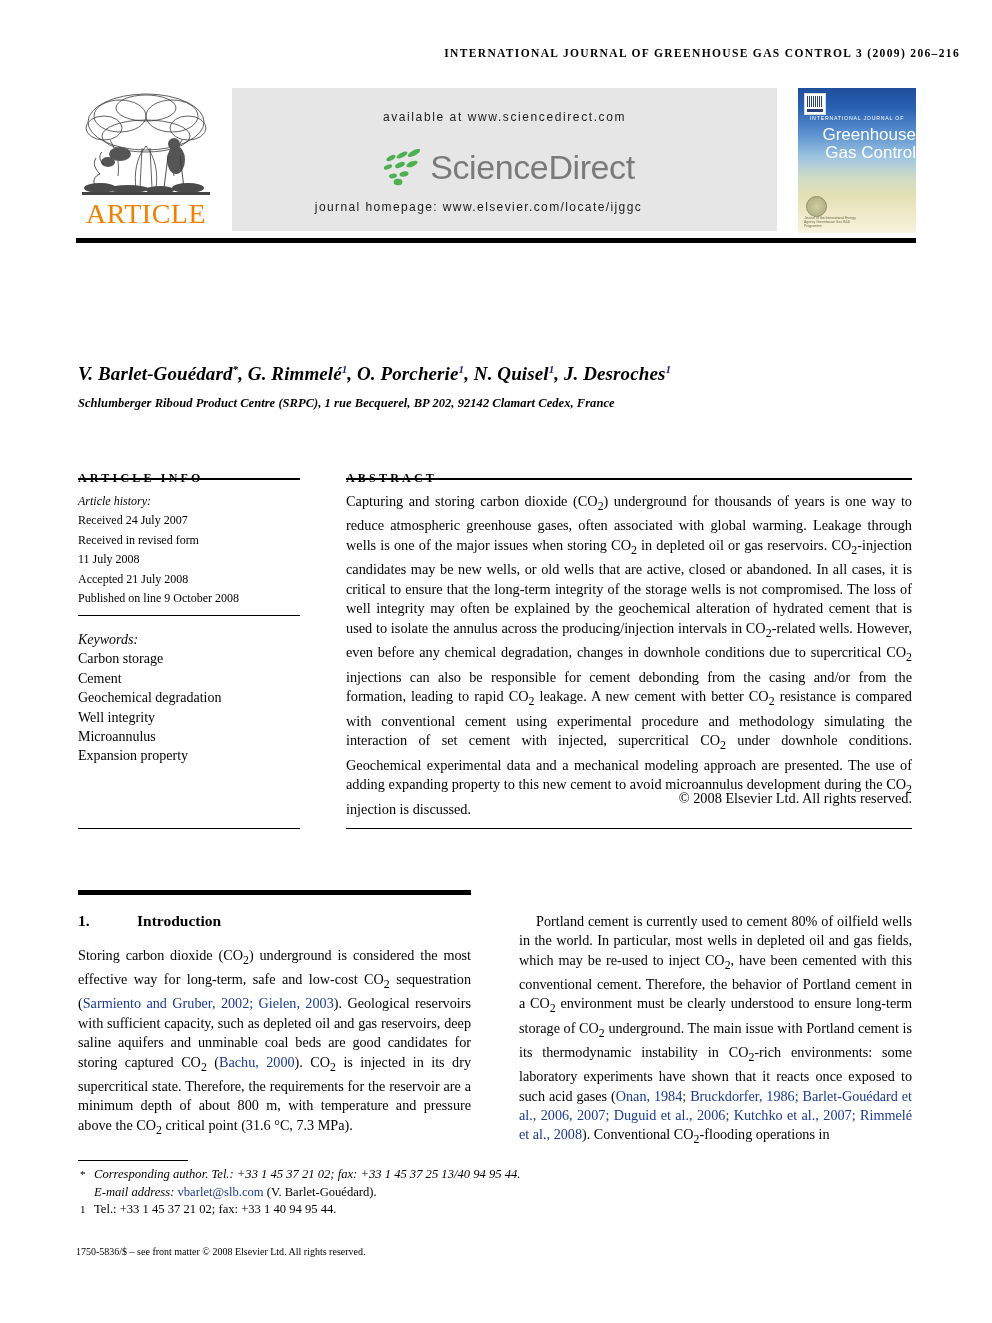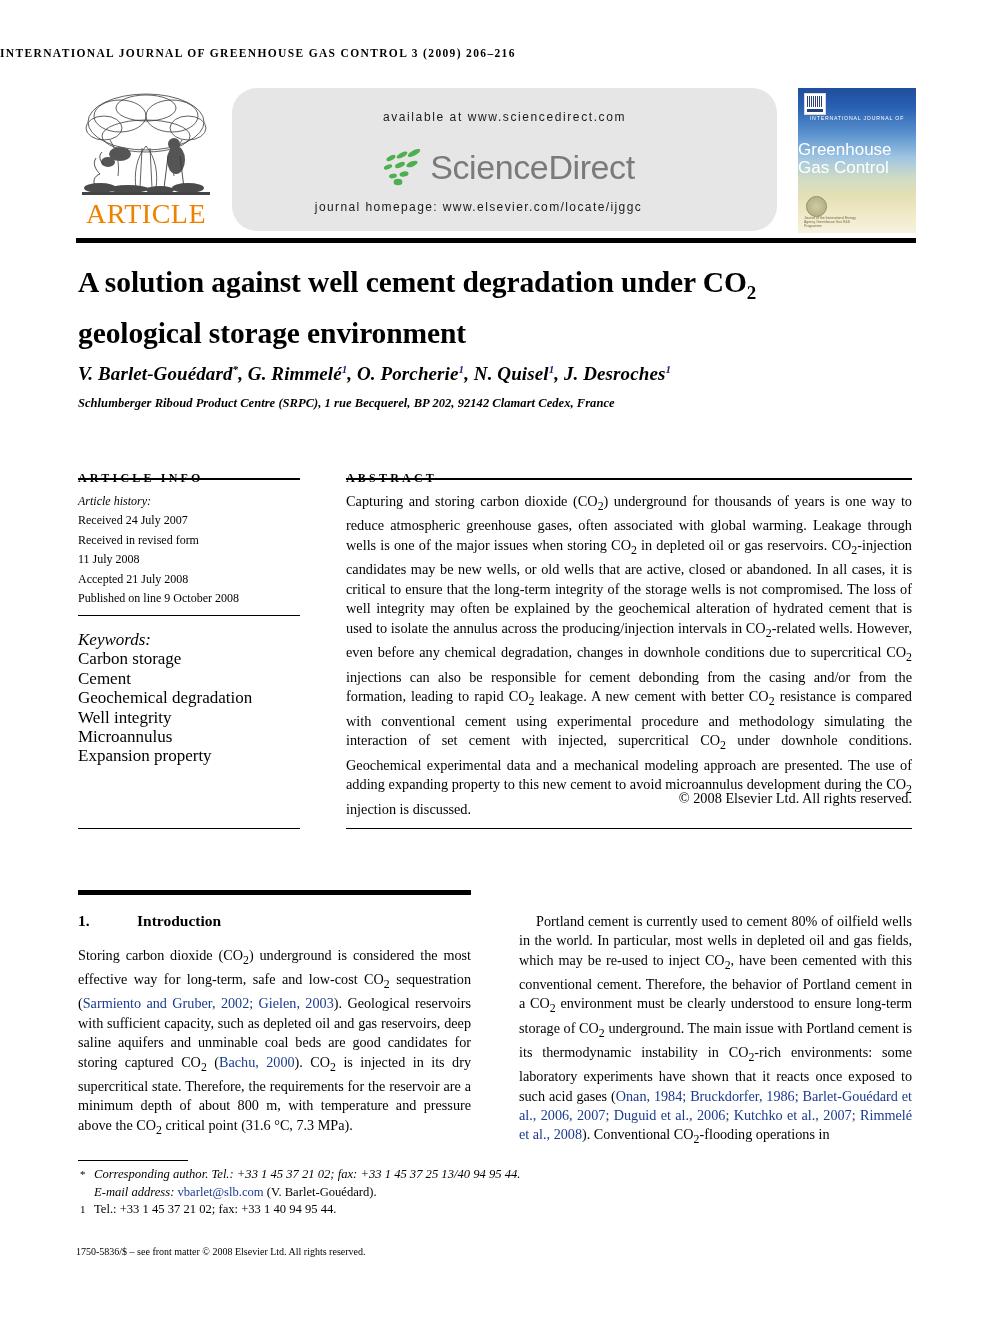--- a/index.html
+++ b/index.html
@@ -21,21 +21,21 @@
     height: 1323px;
     box-sizing: border-box;
   }
 
   
   .running-head {
     position: absolute;
     top: 47px;
     left: 0;
     width: 960px;
-    text-align: left;
+    text-align: right;
     font-family: "Liberation Serif", serif;
     font-size: 11.5px;
     font-weight: bold;
     letter-spacing: 1.35px;
     text-transform: uppercase;
     color: #000;
   }
 
   
   .header-band {
@@ -72,21 +72,20 @@
     line-height: 32px;
   }
 
   .sd-band {
     position: absolute;
     left: 156px;
     top: 2px;
     width: 545px;
     height: 143px;
     background: #e6e6e6;
-    border-radius: 25px;
   }
   .sd-available {
     position: absolute;
     top: 22px;
     left: 0;
     width: 545px;
     text-align: center;
     font-family: "Liberation Sans", sans-serif;
     font-size: 12px;
     letter-spacing: 1.6px;
@@ -172,23 +171,23 @@
     text-align: center;
     font-family: "Liberation Sans", sans-serif;
     font-size: 5.2px;
     letter-spacing: 0.8px;
     color: #ffffff;
     text-transform: uppercase;
   }
   .cover-title {
     position: absolute;
     left: 0;
-    top: 53px;
+    top: 38px;
     width: 118px;
-    text-align: left;
+    text-align: right;
     font-family: "Liberation Sans", sans-serif;
     font-size: 17px;
     line-height: 18px;
     font-weight: normal;
     color: #ffffff;
   }
   .cover-emblem {
     position: absolute;
     left: 8px;
     bottom: 16px;
@@ -291,21 +290,21 @@
     font-style: italic;
   }
   .info-col .plain { font-style: normal; }
 
   .keywords-col {
     position: absolute;
     left: 78px;
     top: 630px;
     width: 222px;
     font-family: "Liberation Serif", serif;
-    font-size: 17px;
+    font-size: 14px;
     line-height: 19.4px;
   }
   .keywords-col .kw-head { font-style: italic; }
 
   .abstract {
     position: absolute;
     left: 346px;
     top: 492px;
     width: 566px;
     font-family: "Liberation Serif", serif;
@@ -459,24 +458,20 @@
         </div>
       <div class="cover-small">International Journal of</div>
       <div class="cover-title">Greenhouse Gas Control</div>
       <div class="cover-emblem"></div>
       <div class="cover-emblem-text">Journal of the International Energy Agency Greenhouse Gas R&amp;D Programme</div>
     </div>
   </div>
 
   <div class="rule-thick" style="top:238px;"></div>
 
-  <div class="title">
-    <span>A solution against well cement degradation under CO</span><sub style="font-size:19px;">2</sub><br>
-    <span>geological storage environment</span>
-  </div>
 
   <div class="authors">
     <span>V. Barlet-Gouédard</span><sup class="star">*</sup>,
     <span>G. Rimmelé</span><sup>1</sup>,
     <span>O. Porcherie</span><sup>1</sup>,
     <span>N. Quisel</span><sup>1</sup>,
     <span>J. Desroches</span><sup>1</sup>
   </div>
 
   <div class="affiliation">Schlumberger Riboud Product Centre (SRPC), 1 rue Becquerel, BP 202, 92142 Clamart Cedex, France</div>

